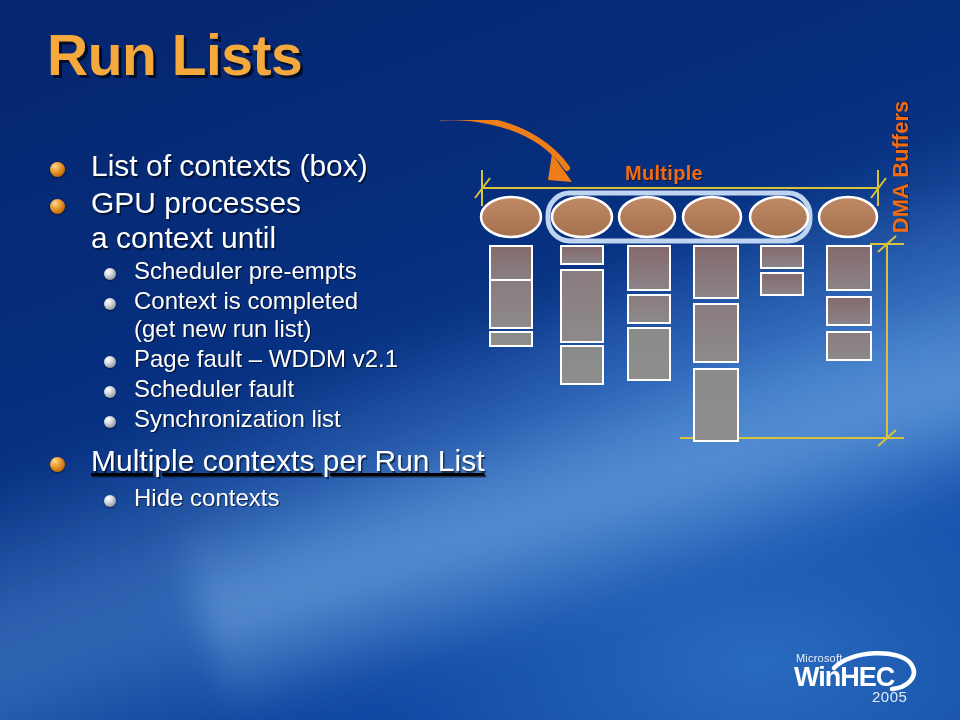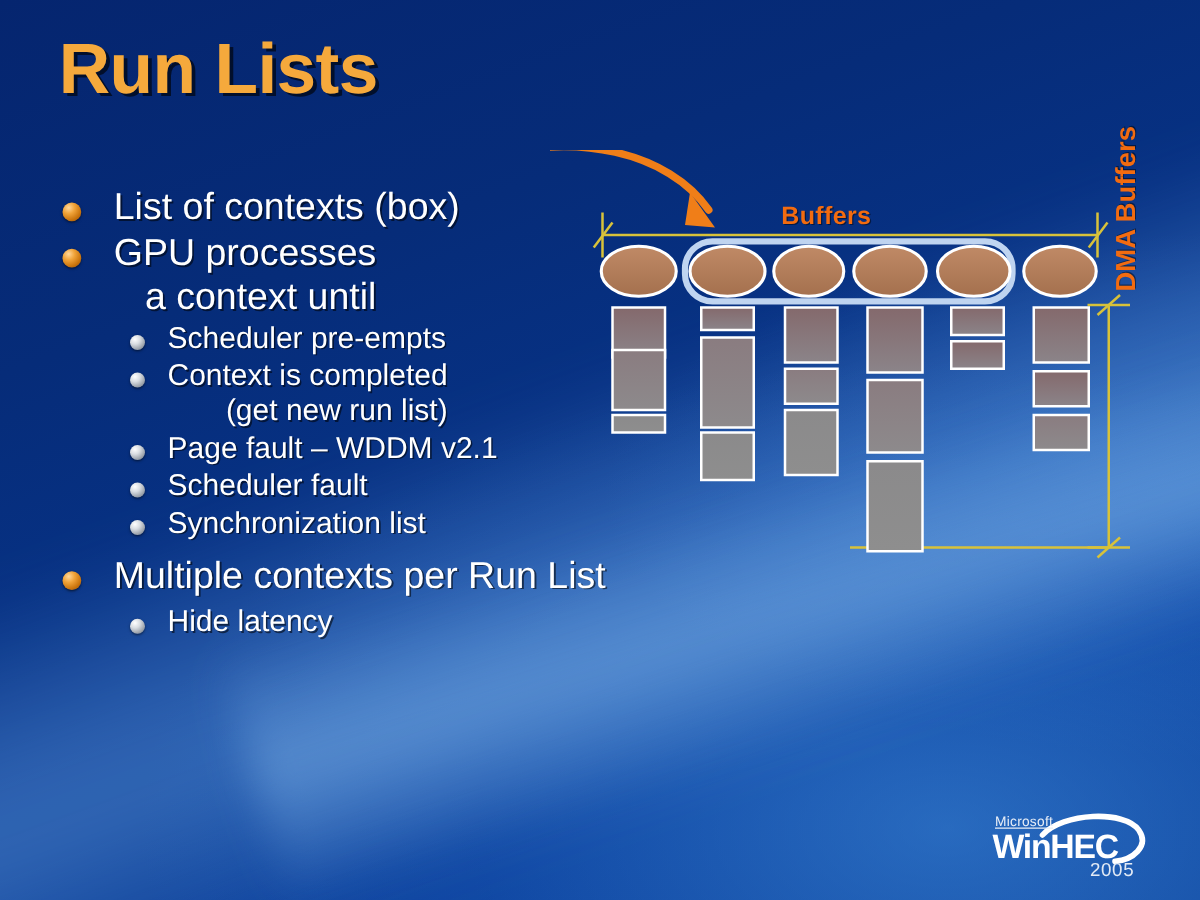--- a/index.html
+++ b/index.html
@@ -35,21 +35,21 @@
   
   #title{
     position:absolute;left:47px;top:22px;
     font-size:57px;font-weight:bold;letter-spacing:-0.5px;
     color:#F5A93C;
     text-shadow:3px 3px 0px rgba(0,0,0,0.62);
     white-space:nowrap;
   }
 
   
-  #bullets{position:absolute;left:50px;top:148px;width:470px;text-align:right;}
+  #bullets{position:absolute;left:50px;top:148px;width:470px;}
   .row{display:flex;align-items:flex-start;}
   .lvl1{margin-bottom:2px;}
   .lvl2{margin-bottom:2px;margin-left:54px;}
 
   .bsphere1{
     flex:0 0 auto;width:15px;height:15px;border-radius:50%;
     margin-top:14px;margin-right:26px;
     background:radial-gradient(circle at 33% 28%, #FFD79A 0%, #F1A43A 32%, #C9730C 68%, #8A4A05 100%);
     box-shadow:0 1px 2px rgba(0,0,0,0.55);
   }
@@ -87,21 +87,21 @@
     transform:rotate(-90deg);transform-origin:18px 18px;
     text-align:center;
     text-shadow:1px 1px 0px rgba(0,0,0,0.45);
     white-space:nowrap;
   }
 
   
   #logo{position:absolute;left:788px;top:648px;width:150px;height:58px;}
   .logo-ms{
     position:absolute;left:8px;top:4px;font-size:11px;color:#E8EEF7;
-    font-weight:normal;letter-spacing:0.2px;text-decoration:underline;
+    font-weight:normal;letter-spacing:0.2px;
   }
   .logo-main{
     position:absolute;left:6px;top:14px;font-size:27px;font-weight:bold;
     color:#FFFFFF;letter-spacing:-1px;
   }
   .logo-year{
     position:absolute;left:84px;top:40px;font-size:15px;color:#E2EAF5;
     letter-spacing:0.5px;
   }
   .logo-arc{position:absolute;left:0;top:0;}
@@ -148,28 +148,28 @@
     <div class="row lvl2">
       <div class="bsphere2"></div>
       <div class="t2">Scheduler fault</div>
     </div>
 
     <div class="row lvl2">
       <div class="bsphere2"></div>
       <div class="t2">Synchronization list</div>
     </div>
 
-    <div class="row lvl1" style="margin-top:10px;">
+    <div class="row lvl1" style="margin-top:10px;text-decoration:underline;">
       <div class="bsphere1"></div>
       <div class="t1">Multiple contexts per Run List</div>
     </div>
 
     <div class="row lvl2" style="margin-top:6px;">
       <div class="bsphere2"></div>
-      <div class="t2">Hide latency</div>
+      <div class="t2">Hide contexts</div>
     </div>
 
   </div>
 
   <div id="diagram">
     <svg width="520" height="340" viewBox="0 0 520 340">
       <defs>
         <linearGradient id="ctxGrad" x1="0" y1="0" x2="0" y2="1">
           <stop offset="0%" stop-color="#C08A66"></stop>
           <stop offset="100%" stop-color="#A4704E"></stop>
@@ -261,21 +261,21 @@
       </g>
 
       <g>
         <rect x="387" y="126" width="44" height="44" fill="url(#bufA)" stroke="#FFFFFF" stroke-width="2"></rect>
         <rect x="387" y="177" width="44" height="28" fill="url(#bufA)" stroke="#FFFFFF" stroke-width="2"></rect>
         <rect x="387" y="212" width="44" height="28" fill="url(#bufB)" stroke="#FFFFFF" stroke-width="2"></rect>
       </g>
     </svg>
   </div>
 
-  <div class="ctxlabel">Buffers</div>
+  <div class="ctxlabel">Multiple</div>
   <div class="dmalabel">DMA Buffers</div>
 
   <div id="logo">
     <svg class="logo-arc" width="150" height="58" viewBox="0 0 150 58">
       <path d="M 46 20 C 62 2, 112 0, 123 16 C 132 29, 118 40, 104 41" stroke="#FFFFFF" stroke-width="4.5" fill="none" stroke-linecap="round"></path>
     </svg>
     <div class="logo-ms">Microsoft</div>
     <div class="logo-main">WinHEC</div>
     <div class="logo-year">2005</div>
   </div>

